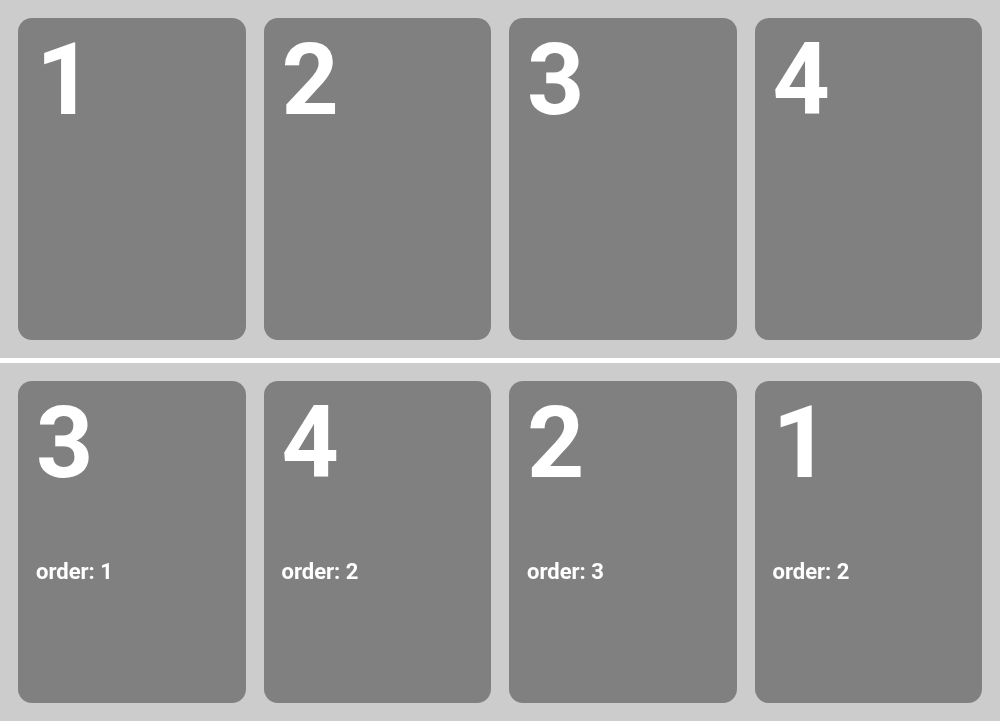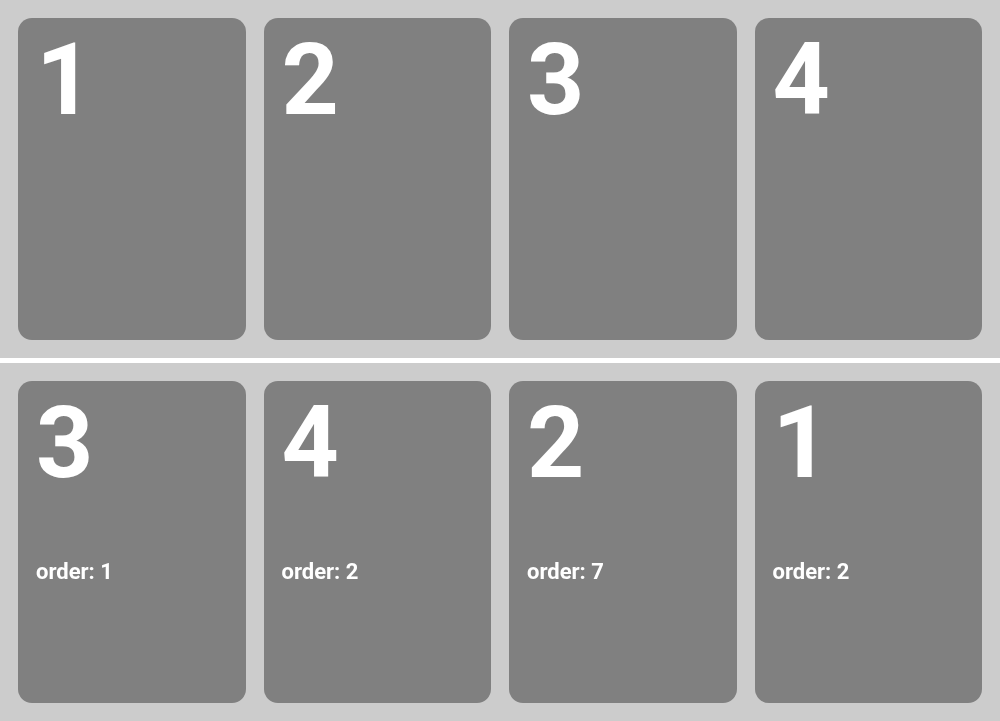--- a/index.html
+++ b/index.html
@@ -71,19 +71,19 @@
   <div class="card">
     <div class="card-number">3</div>
     <div class="card-label">order: 1</div>
   </div>
   <div class="card">
     <div class="card-number">4</div>
     <div class="card-label">order: 2</div>
   </div>
   <div class="card">
     <div class="card-number">2</div>
-    <div class="card-label">order: 7</div>
+    <div class="card-label">order: 3</div>
   </div>
   <div class="card">
     <div class="card-number">1</div>
     <div class="card-label">order: 2</div>
   </div>
 </div>
 
 </body></html>

